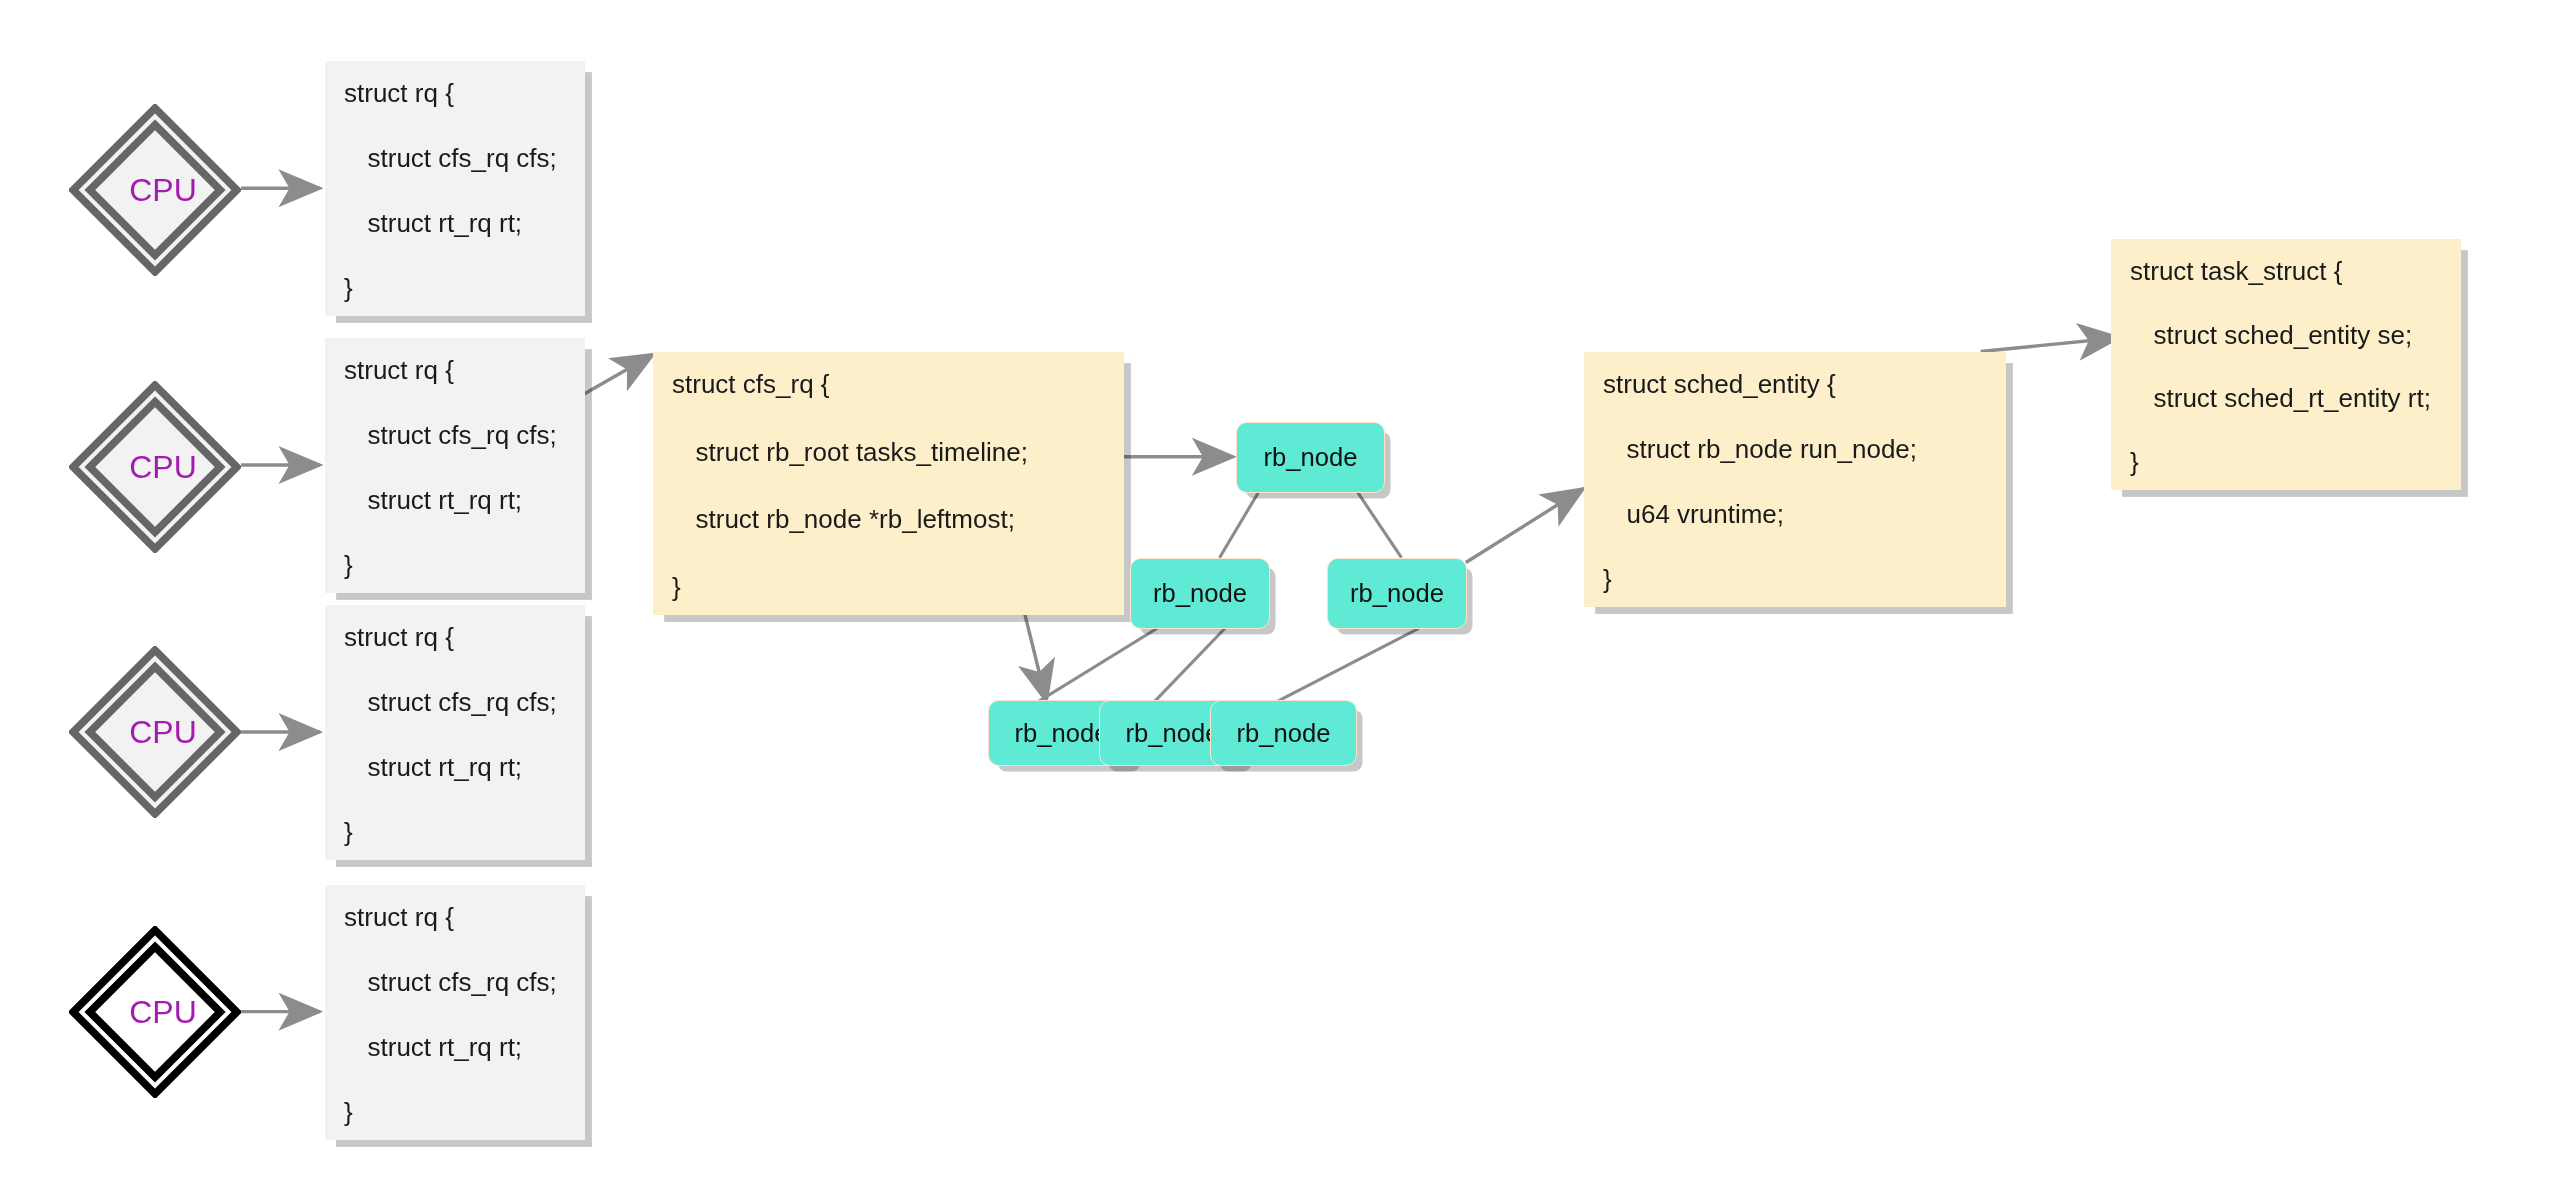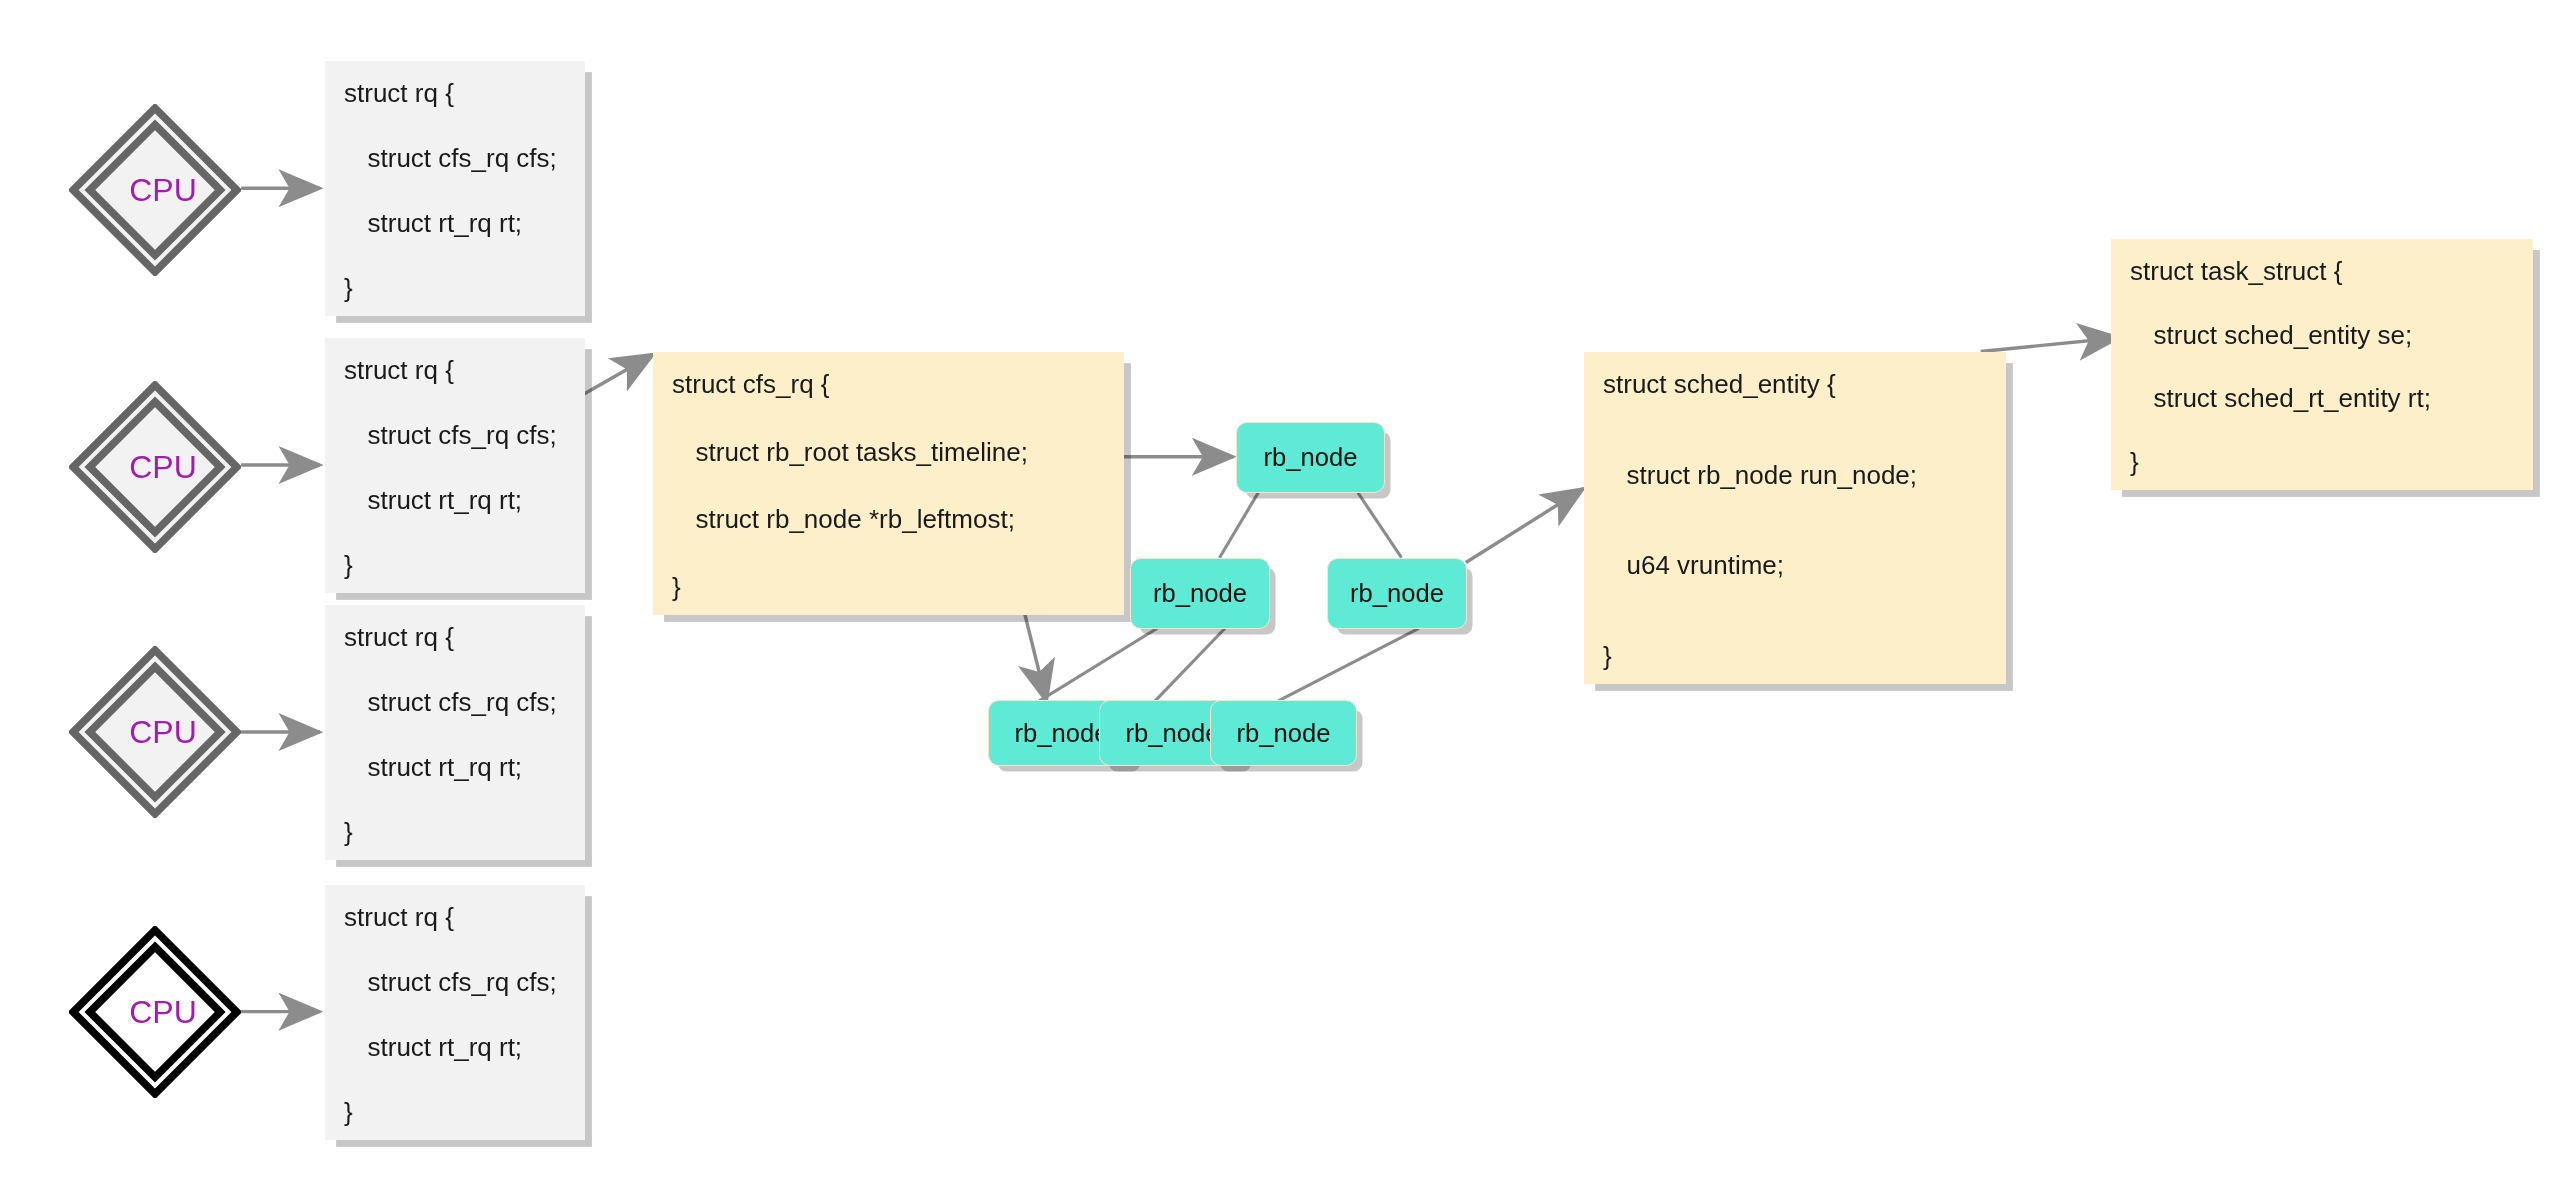--- a/index.html
+++ b/index.html
@@ -191,28 +191,28 @@
     <span class="struct-line">}</span>
   </div>
 
   <div class="node struct-box cream" style="left:653px; top:352px; width:471px; height:263px;">
     <span class="struct-line">struct cfs_rq {</span>
     <span class="struct-line indent">struct rb_root tasks_timeline;</span>
     <span class="struct-line indent">struct rb_node *rb_leftmost;</span>
     <span class="struct-line">}</span>
   </div>
 
-  <div class="node struct-box cream" style="left:1584px; top:352px; width:422px; height:332px;">
+  <div class="node struct-box cream" style="left:1584px; top:352px; width:422px; height:255px;">
     <span class="struct-line">struct sched_entity {</span>
     <span class="struct-line indent">struct rb_node run_node;</span>
     <span class="struct-line indent">u64 vruntime;</span>
     <span class="struct-line">}</span>
   </div>
 
-  <div class="node struct-box cream" style="left:2111px; top:239px; width:422px; height:251px;">
+  <div class="node struct-box cream" style="left:2111px; top:239px; width:350px; height:251px;">
     <span class="struct-line">struct task_struct {</span>
     <span class="struct-line indent">struct sched_entity se;</span>
     <span class="struct-line indent">struct sched_rt_entity rt;</span>
     <span class="struct-line">}</span>
   </div>
 
   <div class="rb-node" style="left:1236px; top:422px; width:149px; height:71px;">
     <span>rb_node</span>
   </div>
 

